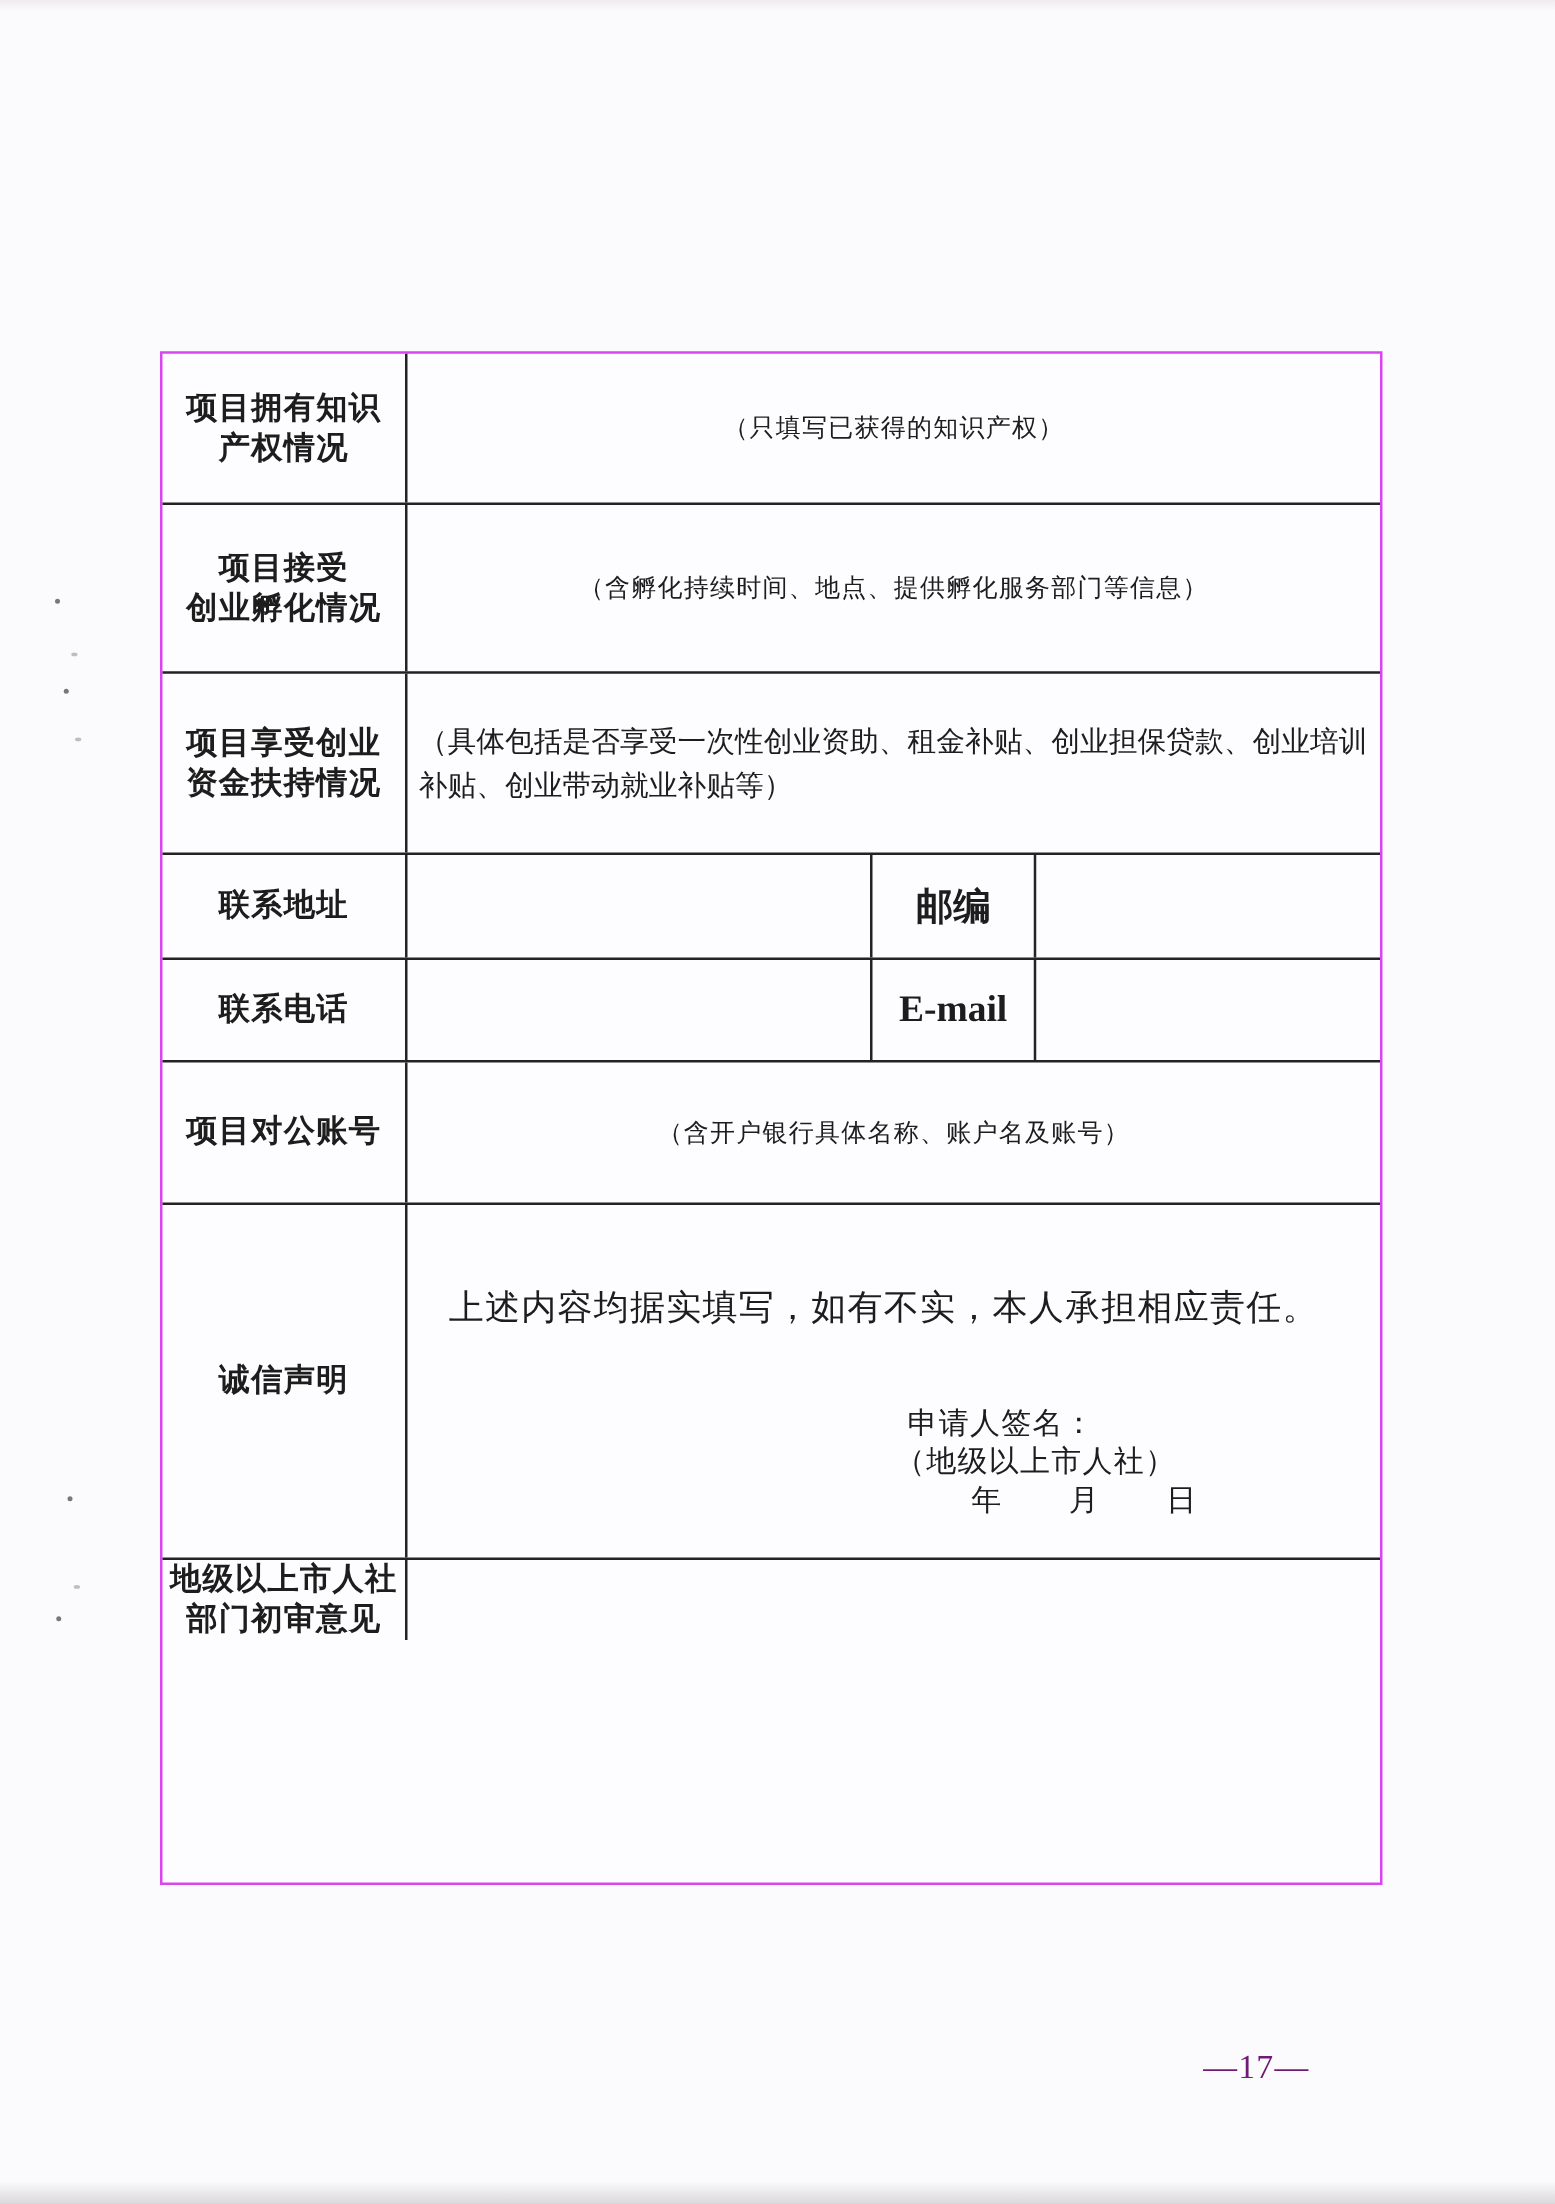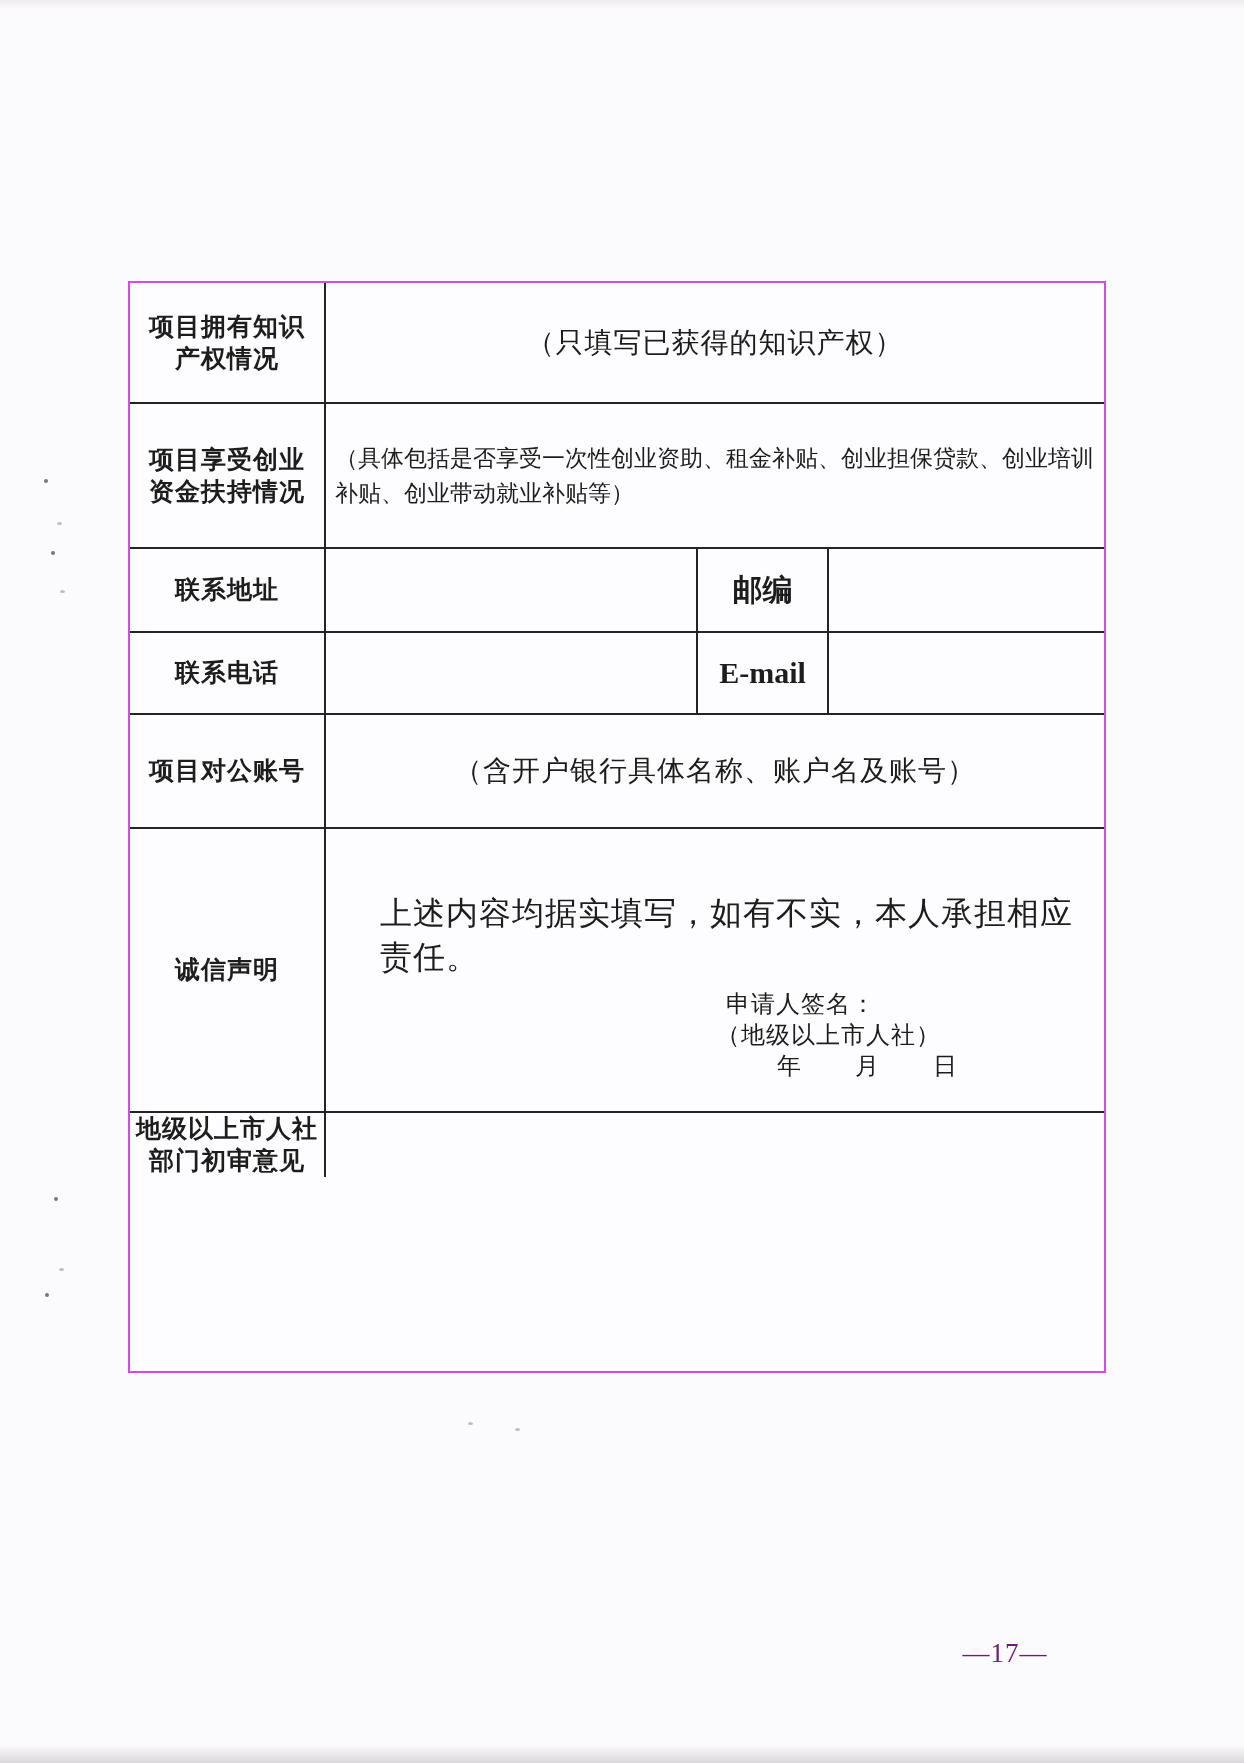--- a/index.html
+++ b/index.html
@@ -33,33 +33,33 @@
     border-right:2px solid #232323;
     display:flex;flex-direction:column;justify-content:center;
     overflow:hidden;
   }
   .cell:last-child{border-right:none;}
   .c-label{
     width:196px;align-items:center;text-align:center;
     font-weight:bold;font-size:25px;line-height:32px;letter-spacing:1px;
   }
   .c-content{flex:1;align-items:center;text-align:center;
-    font-size:28px;letter-spacing:1px;}
+    font-size:20px;letter-spacing:1px;}
   .c-content.left{
     align-items:flex-start;text-align:left;
     padding:0 6px 0 9px;font-size:23px;line-height:35px;letter-spacing:0;
   }
   .c-sublabel{width:131px;align-items:center;text-align:center;
     font-weight:bold;font-size:30px;}
   .c-value{width:271px;}
   .c-mid{width:372px;}
   .multiline{white-space:pre-line;}
 
   .c-statement{flex:1;position:relative;}
-  .decl{position:absolute;left:54px;top:63px;font-size:32px;letter-spacing:1px;}
+  .decl{position:absolute;left:33px;top:63px;font-size:28px;letter-spacing:1px;}
   .sig{position:absolute;left:390px;top:150px;font-size:24px;line-height:31px;letter-spacing:1px;}
   .sig-l1{padding-left:10px;margin-top:10px;}
   .sig-l3{padding-left:61px;letter-spacing:2px;}
 
   .page-num{
     position:absolute;left:930px;top:1638px;width:150px;
     text-align:center;font-size:27px;letter-spacing:1px;color:#701a75;
   }
   .speck{position:absolute;width:4px;height:4px;border-radius:50%;
     background:#4c4c50;opacity:.75;}
@@ -82,20 +82,25 @@
   <div class="speck faint" style="left:515px;top:1428px;"></div>
 
   <div class="form-table">
 
     <div class="t-row r1">
       <div class="cell c-label multiline">项目拥有知识
 产权情况</div>
       <div class="cell c-content">（只填写已获得的知识产权）</div>
     </div>
 
+    <div class="t-row r2">
+      <div class="cell c-label multiline">项目接受
+创业孵化情况</div>
+      <div class="cell c-content">（含孵化持续时间、地点、提供孵化服务部门等信息）</div>
+    </div>
 
     <div class="t-row r3">
       <div class="cell c-label multiline">项目享受创业
 资金扶持情况</div>
       <div class="cell c-content left">（具体包括是否享受一次性创业资助、租金补贴、创业担保贷款、创业培训补贴、创业带动就业补贴等）</div>
     </div>
 
     <div class="t-row r4">
       <div class="cell c-label">联系地址</div>
       <div class="cell c-mid"></div>

